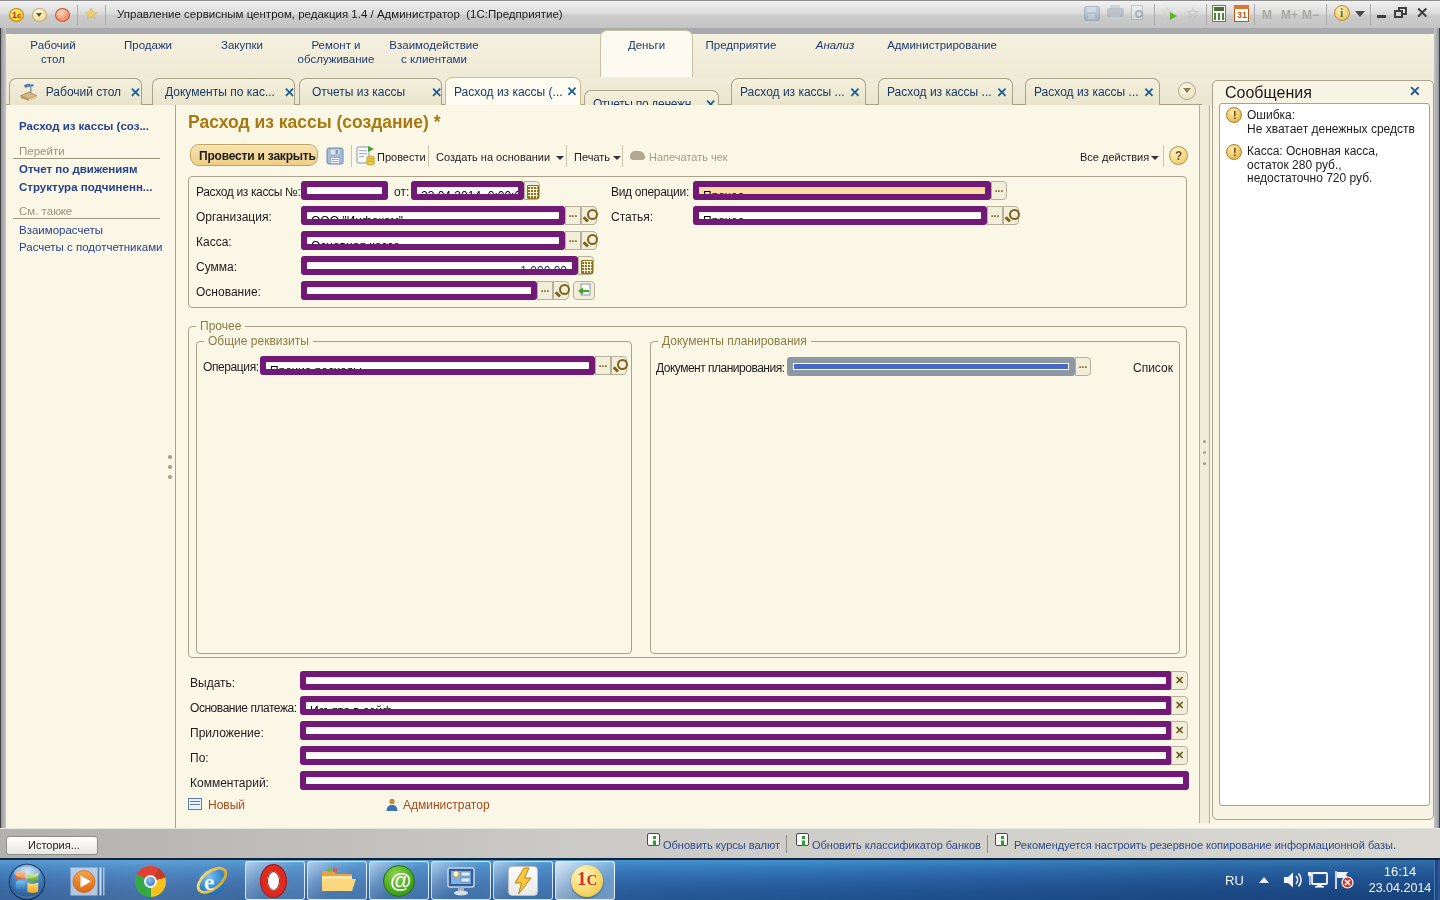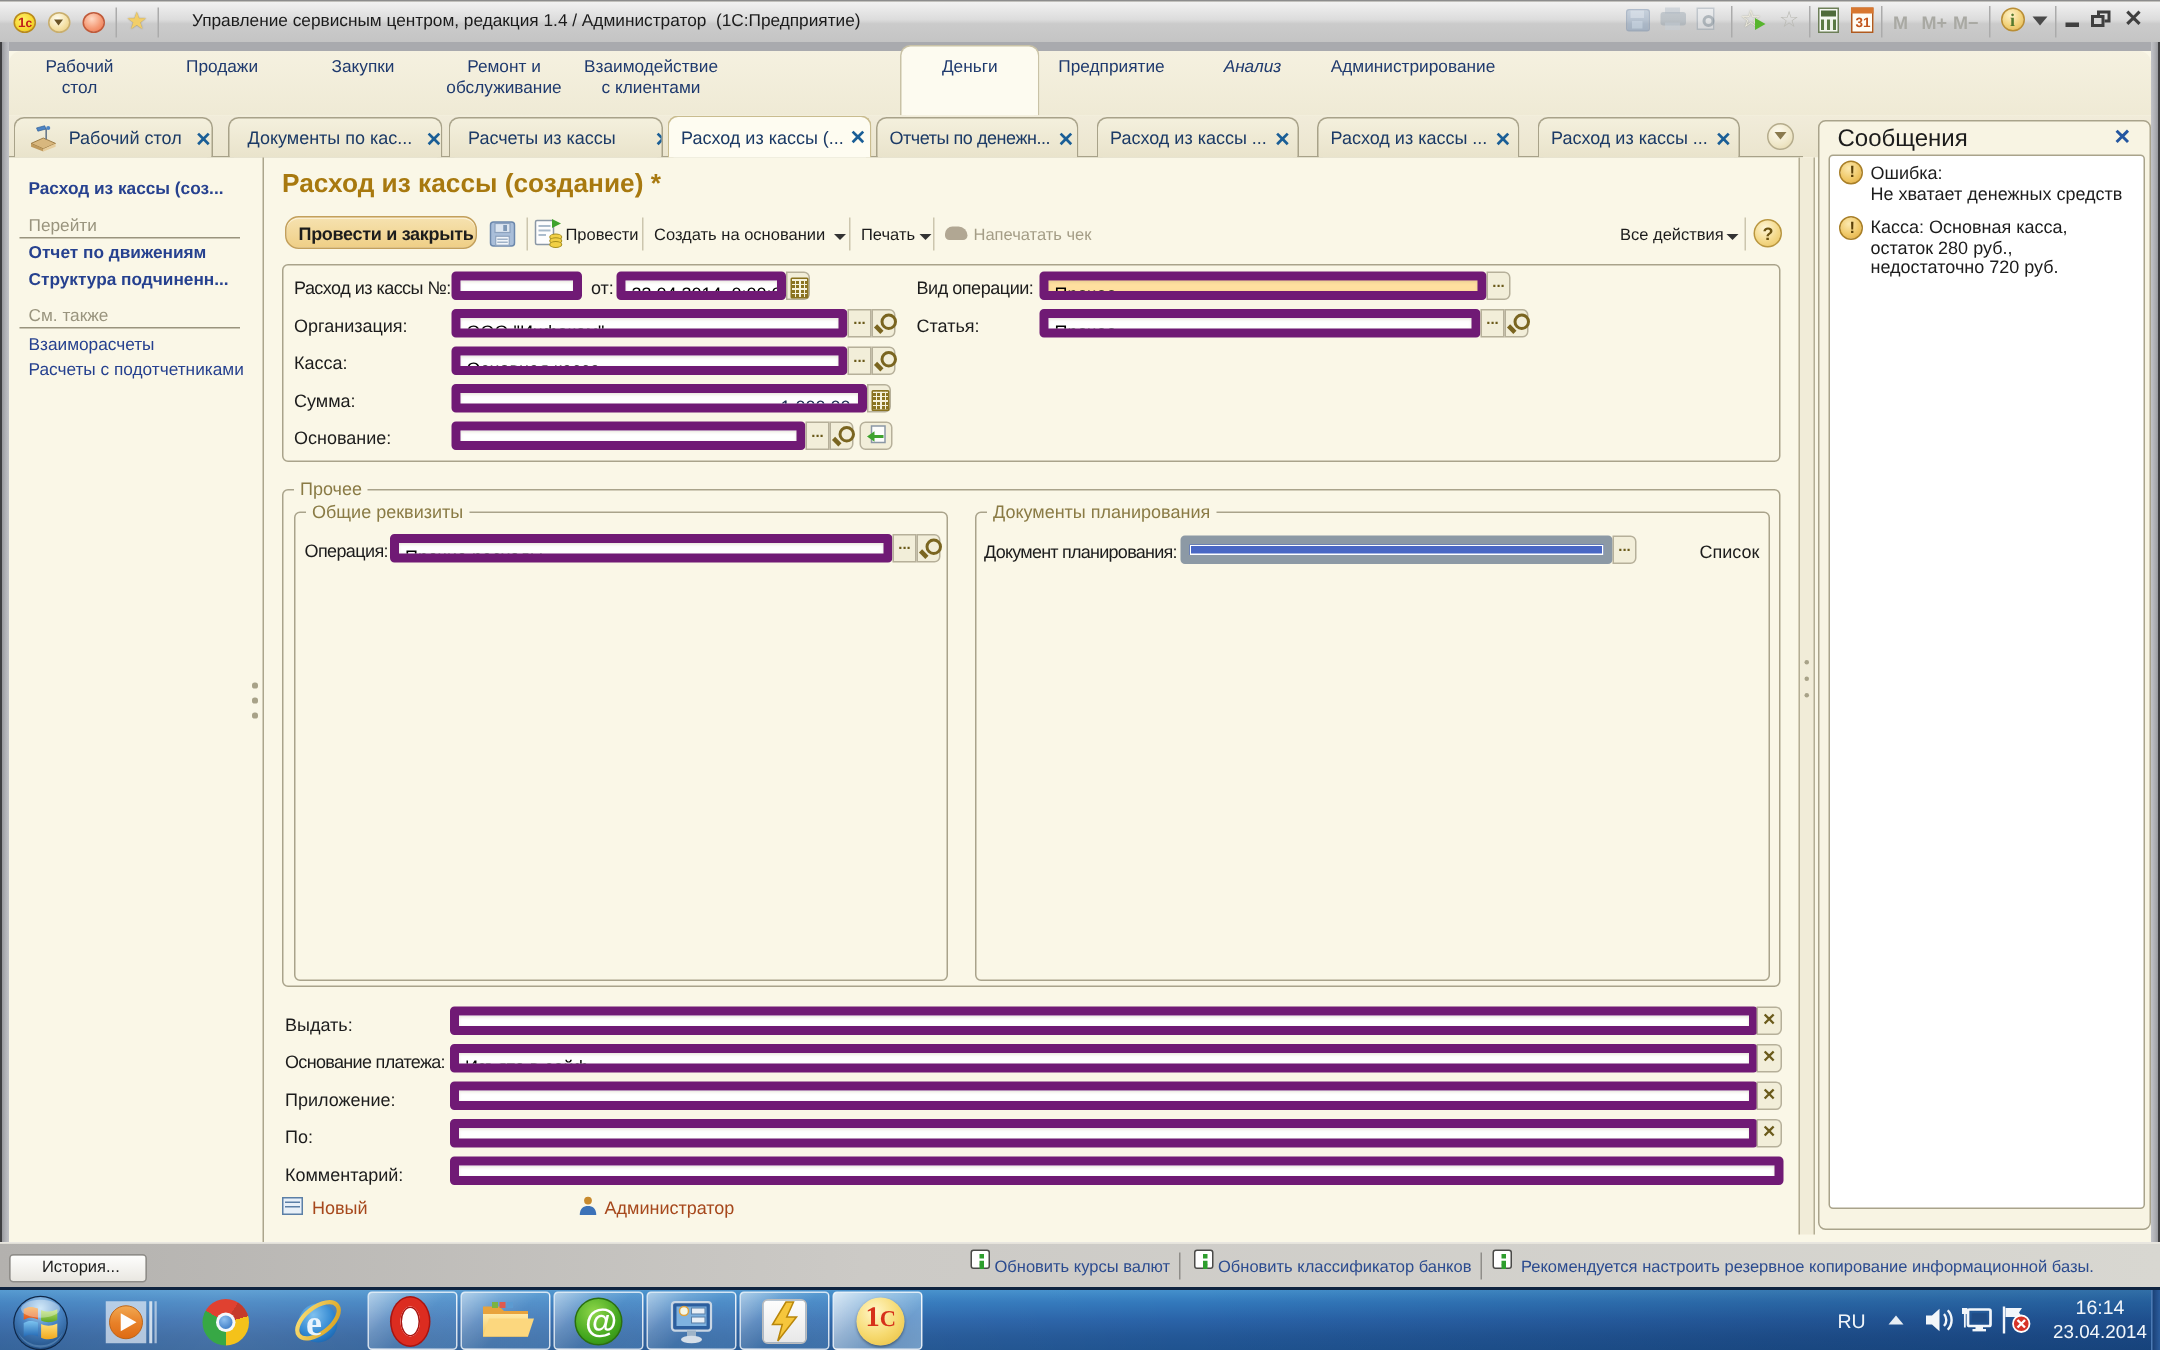--- a/index.html
+++ b/index.html
@@ -4,21 +4,21 @@
 <style>
 * { margin:0; padding:0; box-sizing:border-box; }
 html,body { width:1440px; height:900px; overflow:hidden; }
 body { font-family:"Liberation Sans", sans-serif; position:relative; background:#FAF7E7; }
 .abs { position:absolute; }
 
 
 #titlebar { position:absolute; left:0; top:0; width:1440px; height:28px;
   background:linear-gradient(#F2F2F2, #DCDCDC 45%, #CBCBCB 55%, #C4C4C4);
   border-top:1px solid #8C8C8C; }
-#titletext { position:absolute; left:117px; top:7px; font-size:11.5px; color:#1b1b1b;margin-left:11px; }
+#titletext { position:absolute; left:117px; top:7px; font-size:11.5px; color:#1b1b1b; }
 
 
 #ribbon { position:absolute; left:6px; top:34px; width:1428px; height:43px;
   background:linear-gradient(#F5F1E0, #EFEAD5); border-radius:8px 8px 0 0; }
 .rtab { position:absolute; top:0; height:43px; color:#1F3A6E; font-size:11.5px; text-align:center;
   display:flex; align-items:flex-start; justify-content:center; line-height:14px; white-space:pre-line; }
 #rsel { position:absolute; top:-4px; height:47px; background:#FDFBF0;
   border:1px solid #C9C2A6; border-bottom:none; border-radius:7px 7px 0 0; }
 
 
@@ -175,28 +175,28 @@
       <circle cx="15.6" cy="2.6" r="1.5" fill="#4D84C4"></circle>
     </svg>
     <span style="margin-left:6px;">Рабочий стол</span>
       <span class="x">✕</span>
   </div>
   <div class="dtab" style="left:146px;width:143px;">
       <span style="margin-left:12px;">Документы по кас...</span>
       <span class="x">✕</span>
     </div>
   <div class="dtab" style="left:293px;width:143px;">
-      <span style="margin-left:12px;">Расчеты из кассы</span>
+      <span style="margin-left:12px;">Отчеты из кассы</span>
       <span class="x" style="margin-left:26px;">✕</span>
     </div>
   <div class="dtab active" style="left:439px;width:136px;">
       <span style="margin-left:8px;">Расход из кассы (...</span>
       <span class="x" style="margin-left:4px;">✕</span>
     </div>
-  <div class="dtab" style="left:578px;width:135px;">
+  <div class="dtab" style="left:578px;width:135px;margin-top:12px;">
       <span style="margin-left:8px;letter-spacing:-0.3px;">Отчеты по денежн...</span>
       <span class="x" style="margin-left:5px;">✕</span>
     </div>
   <div class="dtab" style="left:725px;width:135px;">
       <span style="margin-left:8px;">Расход из кассы ...</span>
       <span class="x" style="margin-left:5px;">✕</span>
     </div>
   <div class="dtab" style="left:872px;width:135px;">
       <span style="margin-left:8px;">Расход из кассы ...</span>
       <span class="x" style="margin-left:5px;">✕</span>

